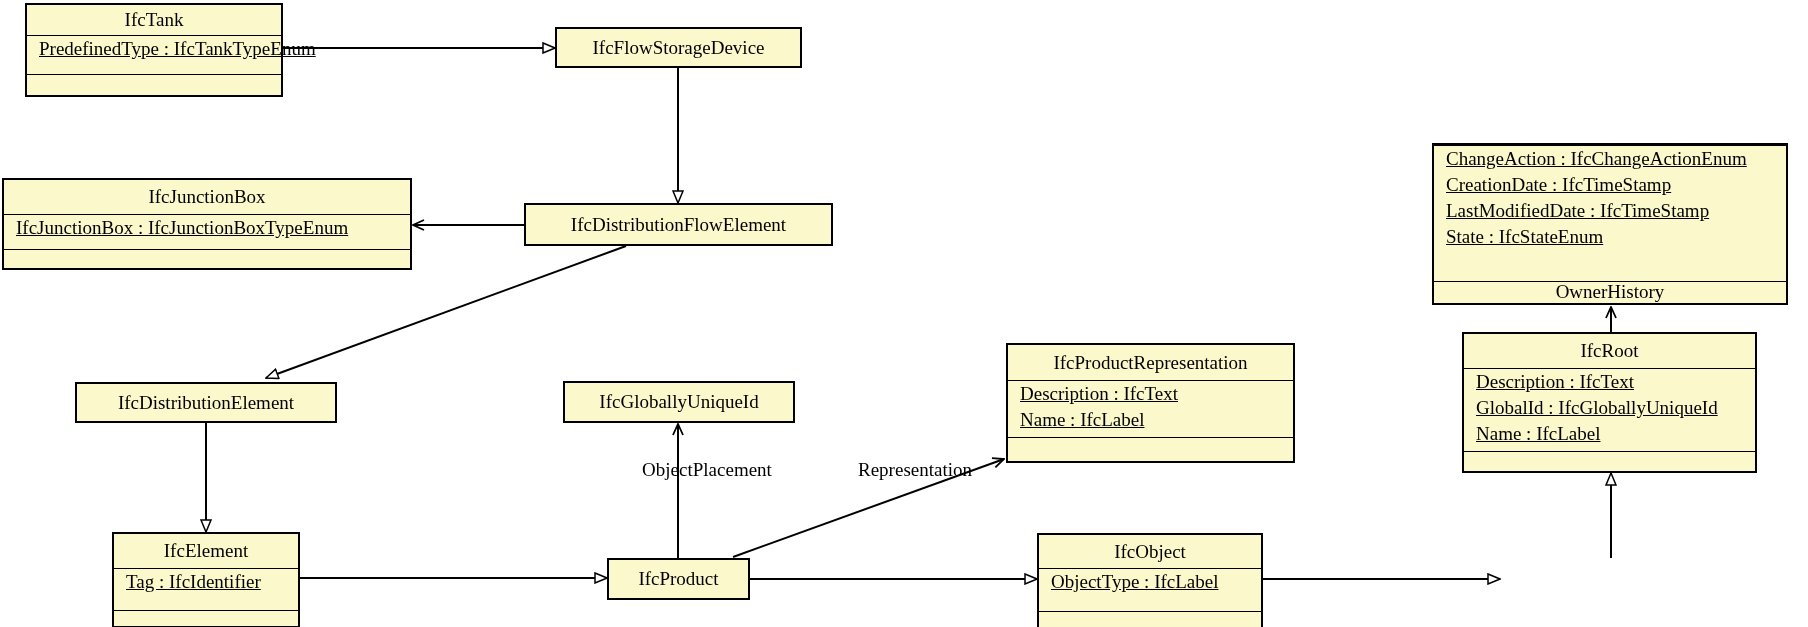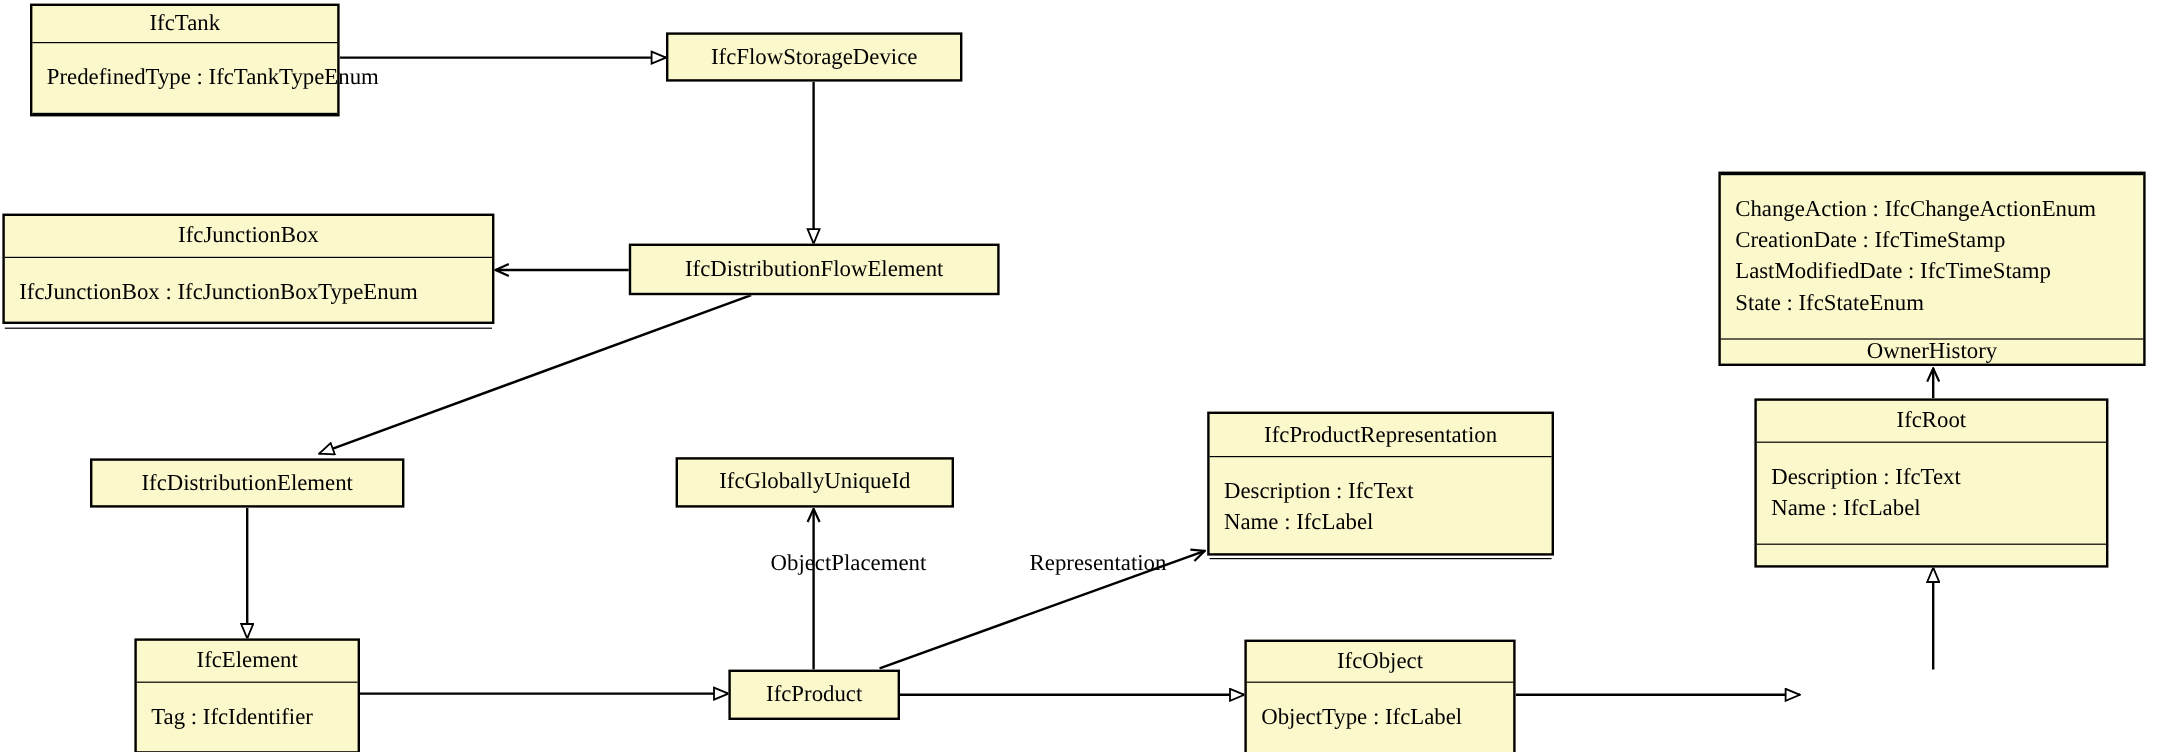--- a/index.html
+++ b/index.html
@@ -6,21 +6,21 @@
   #canvas{position:relative;width:1808px;height:627px;overflow:hidden;background:#ffffff;
           font-family:"Liberation Serif","DejaVu Serif",serif;color:#000;}
   #wires{position:absolute;left:0;top:0;width:1808px;height:627px;}
 
   .node{position:absolute;background:#FBF8CC;border:2px solid #000;box-sizing:border-box;
         display:flex;flex-direction:column;}
   .node .t{display:flex;align-items:center;justify-content:center;
            font-weight:normal;font-size:19px;flex:0 0 auto;white-space:nowrap;}
   .node.single .t{flex:1 1 auto;}
   .node .a{flex:1 1 auto;border-top:1.5px solid #000;display:flex;flex-direction:column;
-           padding:16px 12px;font-size:19px;line-height:26px;white-space:nowrap;}
+           padding:0 12px;font-size:19px;line-height:26px;white-space:nowrap;text-decoration:underline;}
   .node .e{border-top:1.5px solid #000;flex:0 0 auto;}
   .node .lbl{border-top:1.5px solid #000;text-align:center;font-size:19px;line-height:20px;flex:0 0 auto;}
 
   
   .n0{left:25px;top:3px;width:258px;height:94px;}   .n0 .t{height:30px}  .n0 .e{height:20px}
   .n1{left:555px;top:27px;width:247px;height:41px;}
   .n2{left:2px;top:178px;width:410px;height:92px;}  .n2 .t{height:34px}  .n2 .e{height:18px}
   .n3{left:524px;top:203px;width:309px;height:43px;}
   .n4{left:1432px;top:143px;width:356px;height:162px;} .n4 .t{height:35px} .n4 .lbl{height:21px}
   .n5{left:75px;top:382px;width:262px;height:41px;}
@@ -114,20 +114,21 @@
       <div>Description : IfcText</div>
       <div>Name : IfcLabel</div>
     </div>
     <div class="e"></div>
   </div>
 
   <div class="node n8">
     <div class="t">IfcRoot</div>
     <div class="a">
       <div>Description : IfcText</div>
+      <div>GlobalId : IfcGloballyUniqueId</div>
       <div>Name : IfcLabel</div>
     </div>
     <div class="e"></div>
   </div>
 
   <div class="node n9">
     <div class="t">IfcElement</div>
     <div class="a">
       <div>Tag : IfcIdentifier</div>
     </div>

